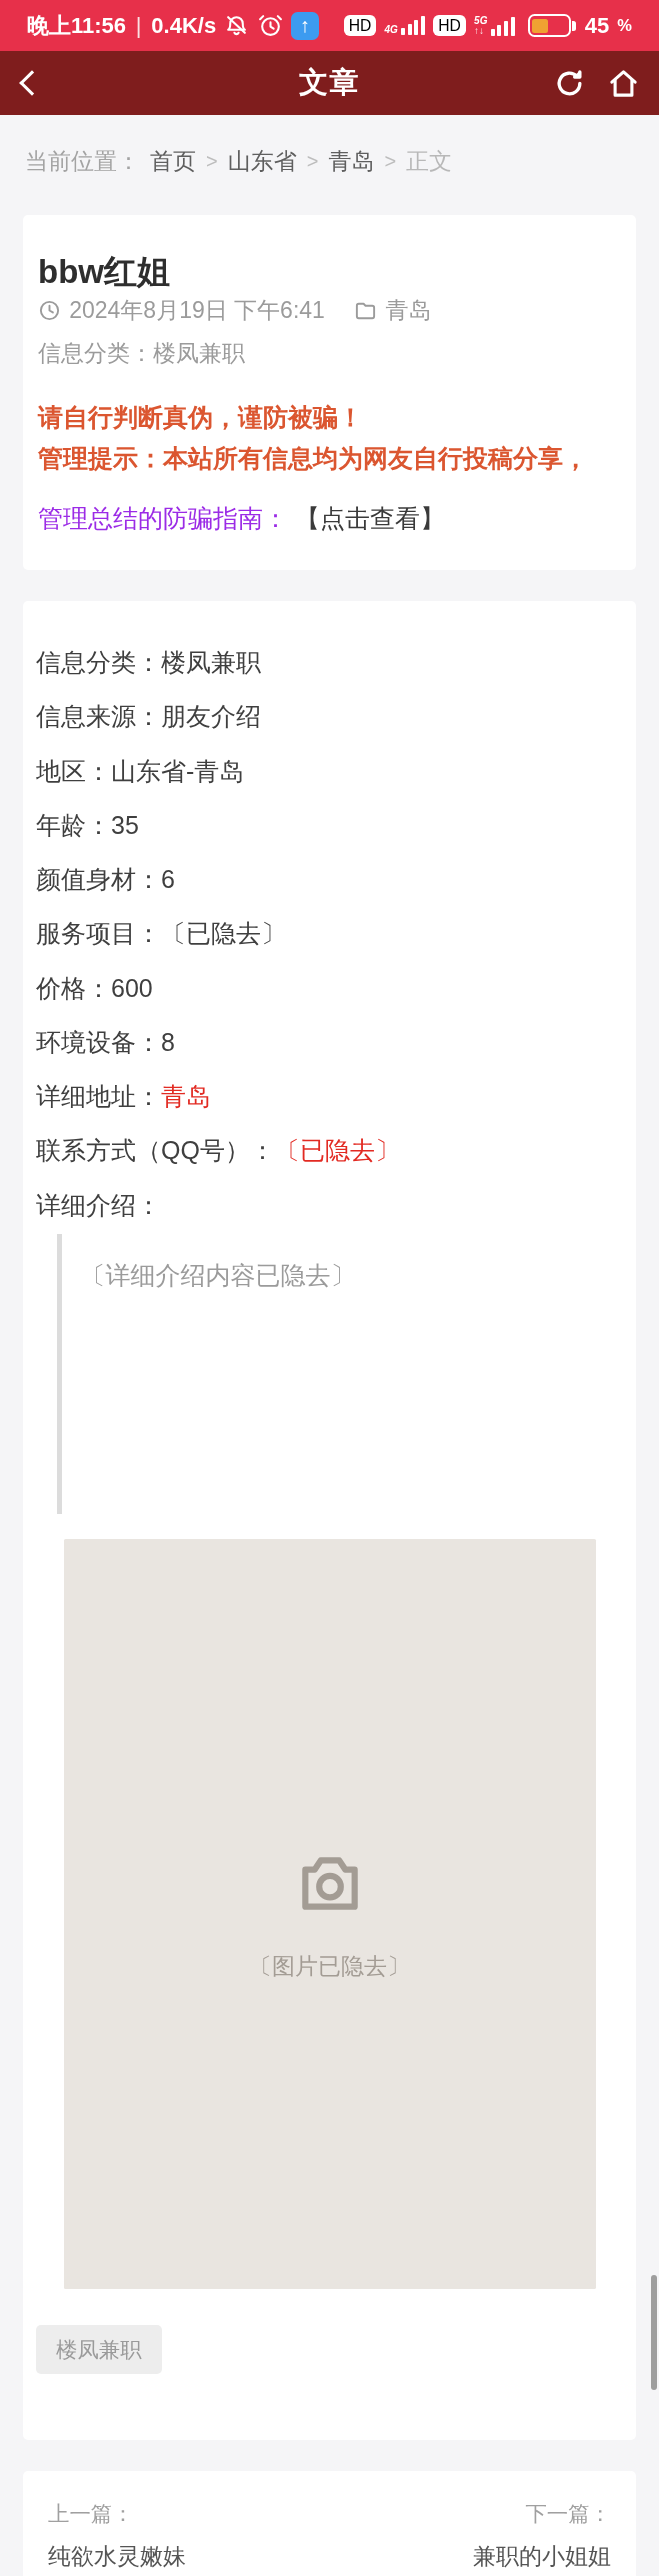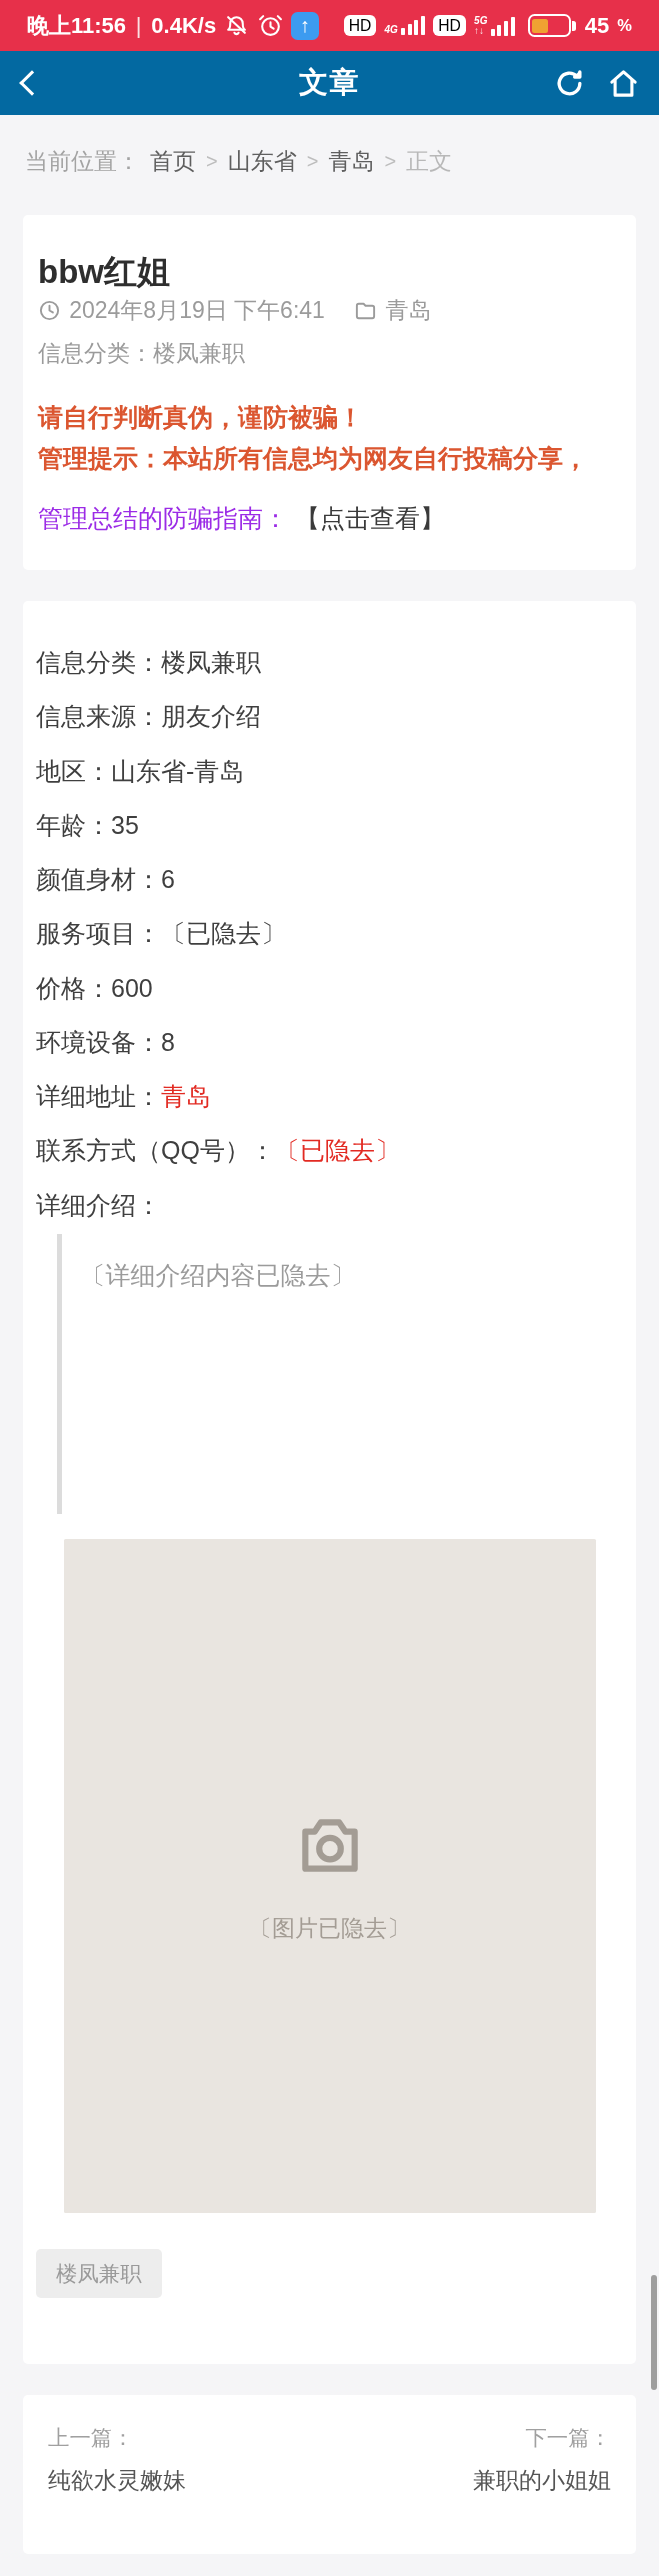--- a/index.html
+++ b/index.html
@@ -39,21 +39,21 @@
   .battery { display:inline-flex; align-items:center; margin-left:5px; }
   .battery .body {
     width:43px; height:23px; border:2.5px solid #fff; border-radius:6.6px;
     padding:2.5px; display:flex;
   }
   .battery .fill { width:45%; background:#f0a132; border-radius:2.5px; }
   .battery .nub { width:4.1px; height:10px; background:#fff; border-radius:0 2.5px 2.5px 0; margin-left:1.6px; }
   .pct-small { font-size:16.5px; }
   
   .nav-bar {
-    height:64px; background:#0369a1; color:#fff;
+    height:64px; background:#7f1d1d; color:#fff;
     display:flex; align-items:center; position:relative; padding:0 23px;
   }
   .back-chevron {
     width:18px; height:18px; border-left:3.3px solid #fff; border-bottom:3.3px solid #fff;
     transform:rotate(45deg); display:inline-block; cursor:pointer;
   }
   .nav-title {
     position:absolute; left:50%; transform:translateX(-50%);
     font-size:29px; font-weight:bold; letter-spacing:1.6px;
   }
@@ -85,21 +85,21 @@
   .f-value { color:#3f3f3f; }
   .f-red { color:#e22a22; }
   .detail-label { font-size:25px; margin-bottom:10px; }
   .detail-quote {
     margin:13px 0 25px 21.4px; border-left:5.8px solid #dcdcdc;
     padding:15px 18px; font-size:25px; color:#9b9b9b; line-height:2.15;
     min-height:280px;
     font-family:Liberation Serif, serif;
   }
   .photo-ph {
-    width:532px; height:674px; margin:3.3px auto 0;
+    width:532px; height:750px; margin:3.3px auto 0;
     background:#e9e5e0; border-radius:1.6px;
     display:flex; flex-direction:column; align-items:center; justify-content:center;
     gap:32px; color:#a39c94; font-size:23px; cursor:pointer;
   }
   .photo-ph svg { width:74px; height:74px; }
   .tag-chip {
     display:inline-block; margin-top:36px; background:#ededed; color:#9a9a9a;
     font-size:21.4px; padding:10px 20px; border-radius:5px; cursor:pointer;
   }
   .card-footer {

